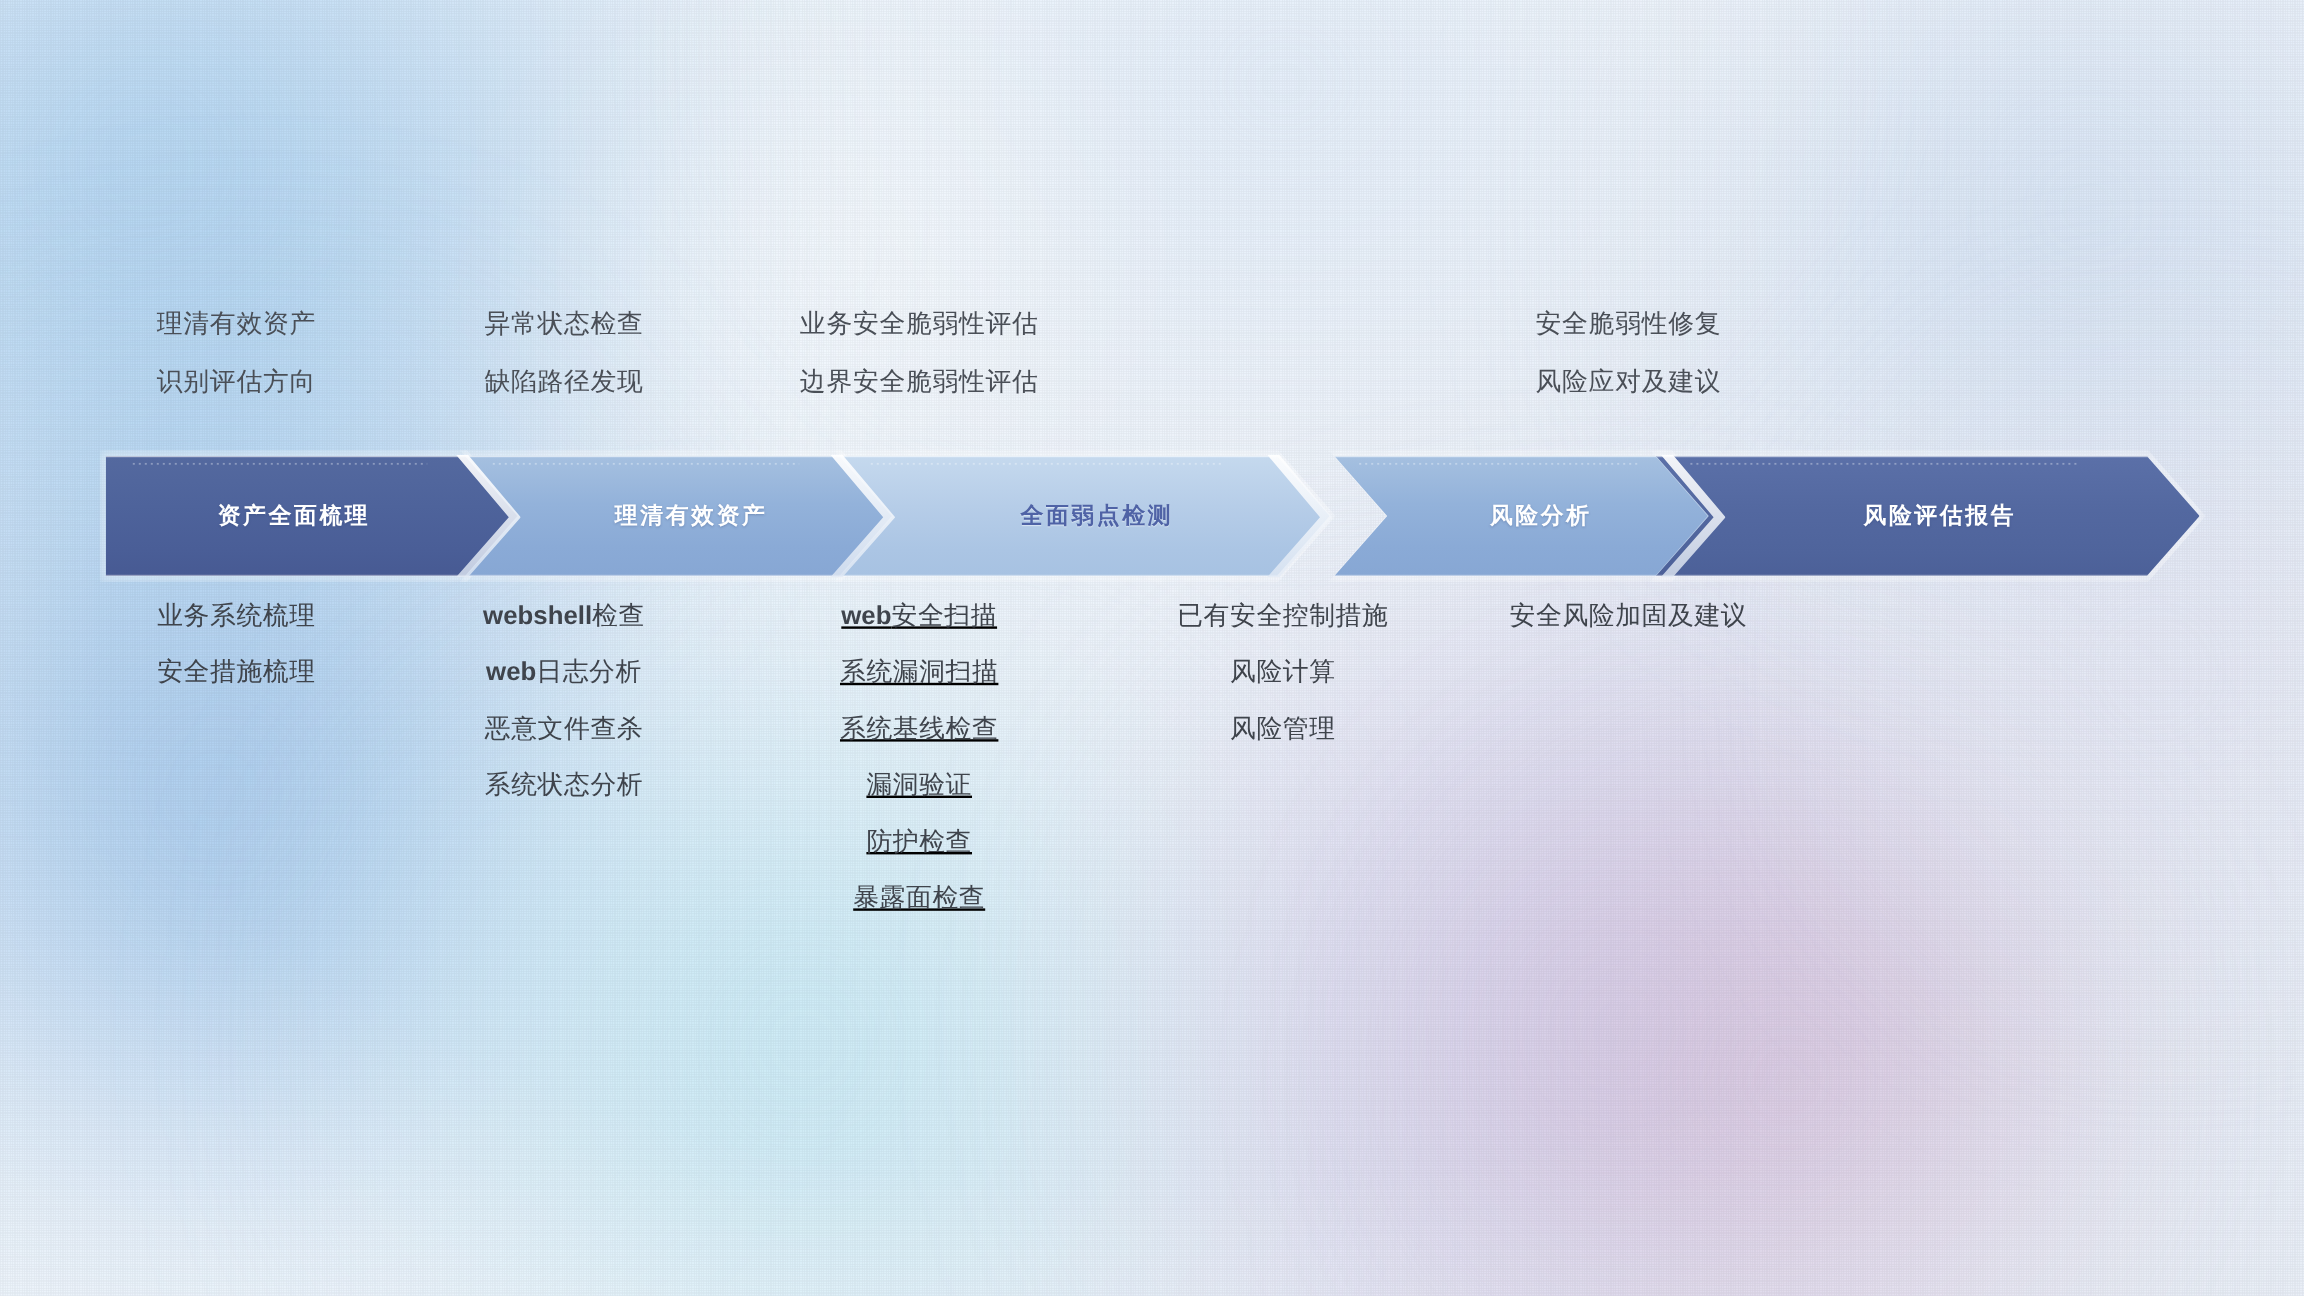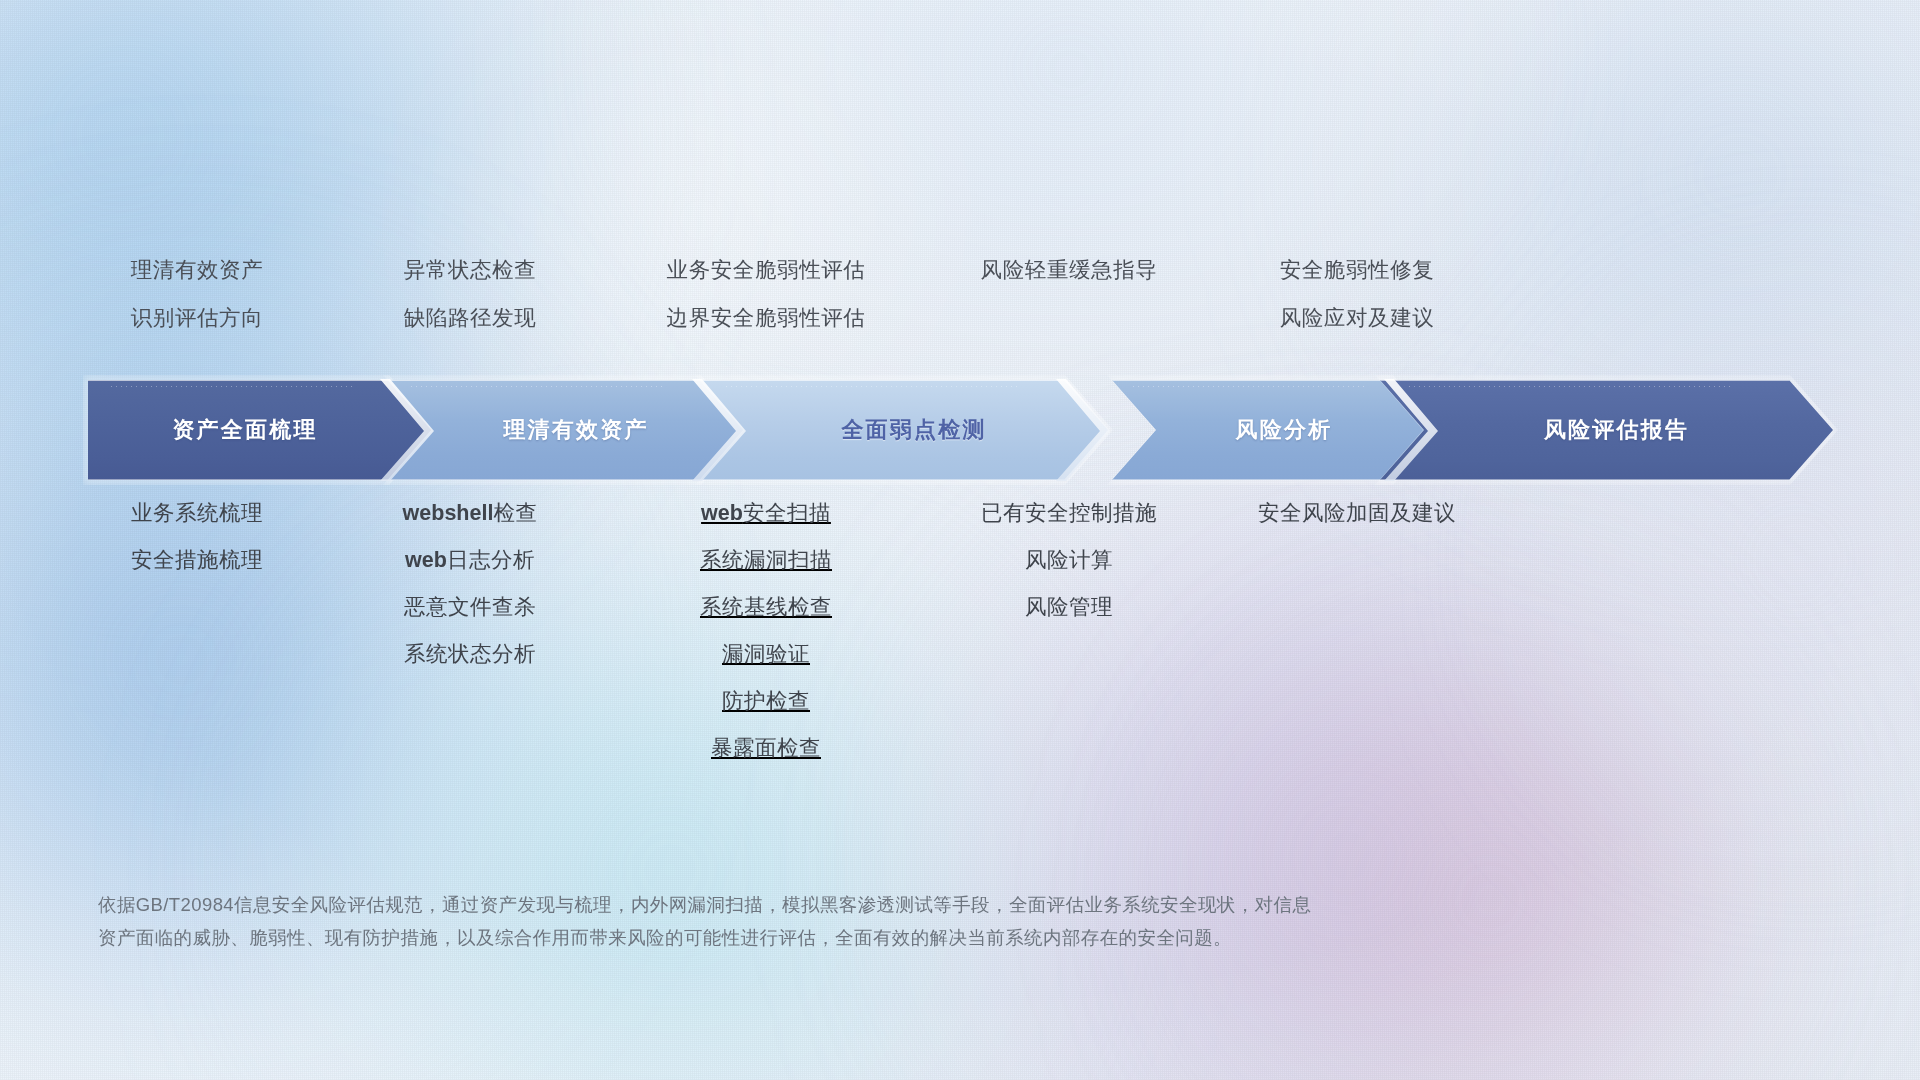--- a/index.html
+++ b/index.html
@@ -45,21 +45,21 @@
   .toprow{position:absolute;left:0;top:232px;width:1920px;height:110px;
           display:flex;align-items:flex-start;}
   .topcell{position:relative;}
   .topline{font-size:21.5px;color:#4a4f57;line-height:48px;white-space:nowrap;
            text-align:center;letter-spacing:.6px;font-weight:400;}
 
   
   #banner{position:absolute;left:88px;top:366px;width:1745px;height:100px;}
   .arrow{position:absolute;top:0;height:100px;}
   .arrow .lbl{position:absolute;inset:0;display:flex;align-items:center;
-        justify-content:center;font-size:22px;font-weight:bold;letter-spacing:2.2px;
+        justify-content:center;font-size:19px;font-weight:bold;letter-spacing:2.2px;
         white-space:nowrap;z-index:4;}
   .lbl.white{color:#ffffff;text-shadow:0 1px 2px rgba(40,60,110,.30);}
   .lbl.blue{color:#4f63a6;text-shadow:0 1px 1px rgba(255,255,255,.55);}
 
   
   .body{position:absolute;inset:0;}
   .cl-first{-webkit-clip-path:polygon(0 0,calc(100% - 44px) 0,100% 50%,calc(100% - 44px) 100%,0 100%);
             clip-path:polygon(0 0,calc(100% - 44px) 0,100% 50%,calc(100% - 44px) 100%,0 100%);}
   .cl-mid{-webkit-clip-path:polygon(0 0,calc(100% - 44px) 0,100% 50%,calc(100% - 44px) 100%,0 100%,44px 50%);
           clip-path:polygon(0 0,calc(100% - 44px) 0,100% 50%,calc(100% - 44px) 100%,0 100%,44px 50%);}
@@ -128,23 +128,20 @@
         <div class="topline">识别评估方向</div>
       </div>
       <div class="topcell" style="position: absolute; left: 240px; top: 0px; width: 460px;">
         <div class="topline">异常状态检查</div>
         <div class="topline">缺陷路径发现</div>
       </div>
       <div class="topcell" style="position: absolute; left: 536px; top: 0px; width: 460px;">
         <div class="topline">业务安全脆弱性评估</div>
         <div class="topline">边界安全脆弱性评估</div>
       </div>
-      <div class="topcell" style="position: absolute; left: 839px; top: 0px; width: 460px;">
-        <div class="topline">风险轻重缓急指导</div>
-      </div>
       <div class="topcell" style="position: absolute; left: 1127px; top: 0px; width: 460px;">
         <div class="topline">安全脆弱性修复</div>
         <div class="topline">风险应对及建议</div>
       </div>
     </div>
 
   <div id="banner">
       <div class="arrow a-dark" style="left: 0px; width: 344px;">
         <div class="halo cl-first"></div>
         <div class="body cl-first">
@@ -226,17 +223,13 @@
       <div class="botcell" style="left: 839px; width: 460px;">
         <div class="botline">已有安全控制措施</div>
         <div class="botline">风险计算</div>
         <div class="botline">风险管理</div>
       </div>
       <div class="botcell" style="left: 1127px; width: 460px;">
         <div class="botline">安全风险加固及建议</div>
       </div>
     </div>
 
-  <div id="caption">
-    <p>依据GB/T20984信息安全风险评估规范，通过资产发现与梳理，内外网漏洞扫描，模拟黑客渗透测试等手段，全面评估业务系统安全现状，对信息</p>
-    <p>资产面临的威胁、脆弱性、现有防护措施，以及综合作用而带来风险的可能性进行评估，全面有效的解决当前系统内部存在的安全问题。</p>
-  </div>
 </div>
 
 </body></html>

